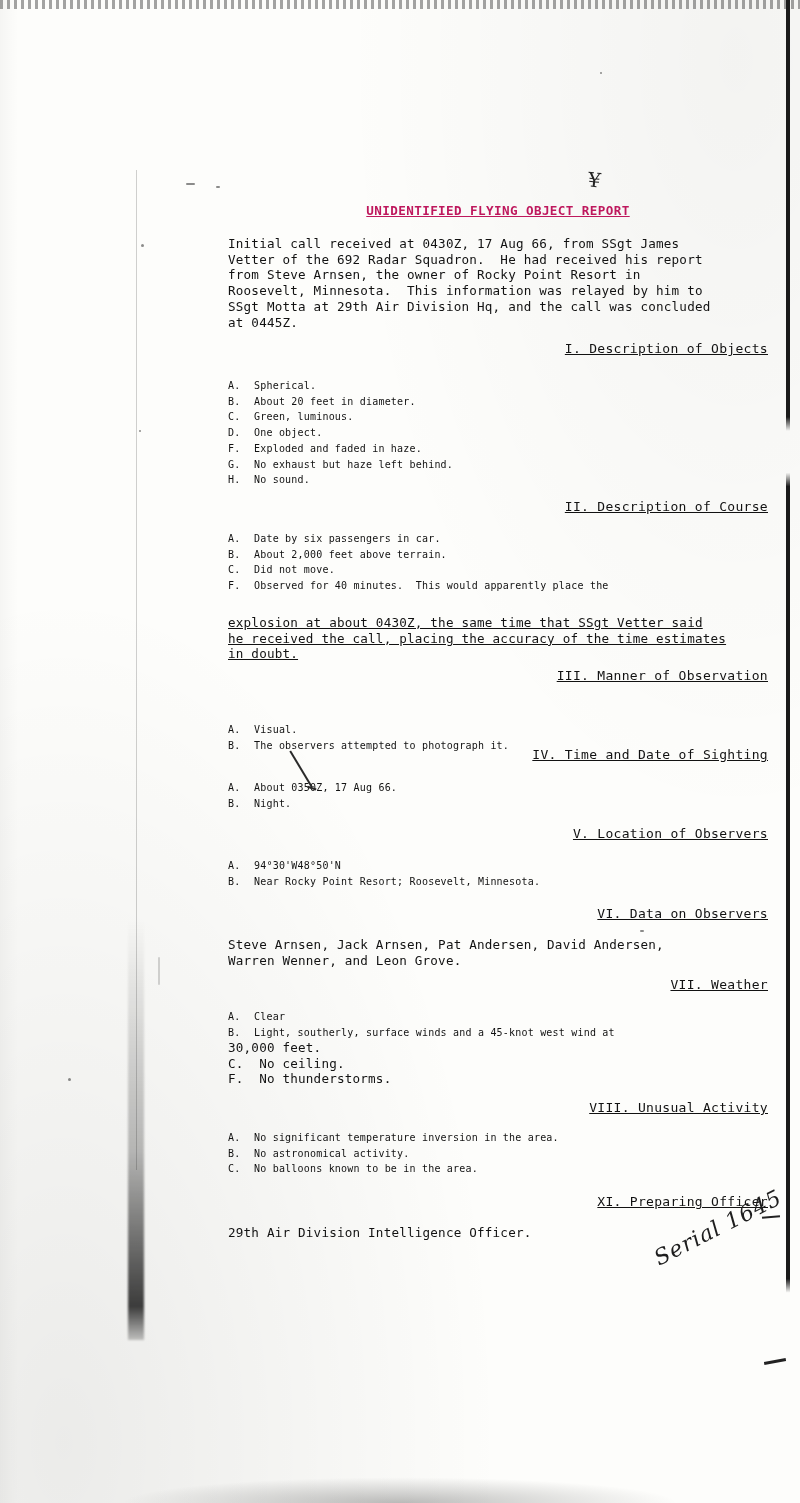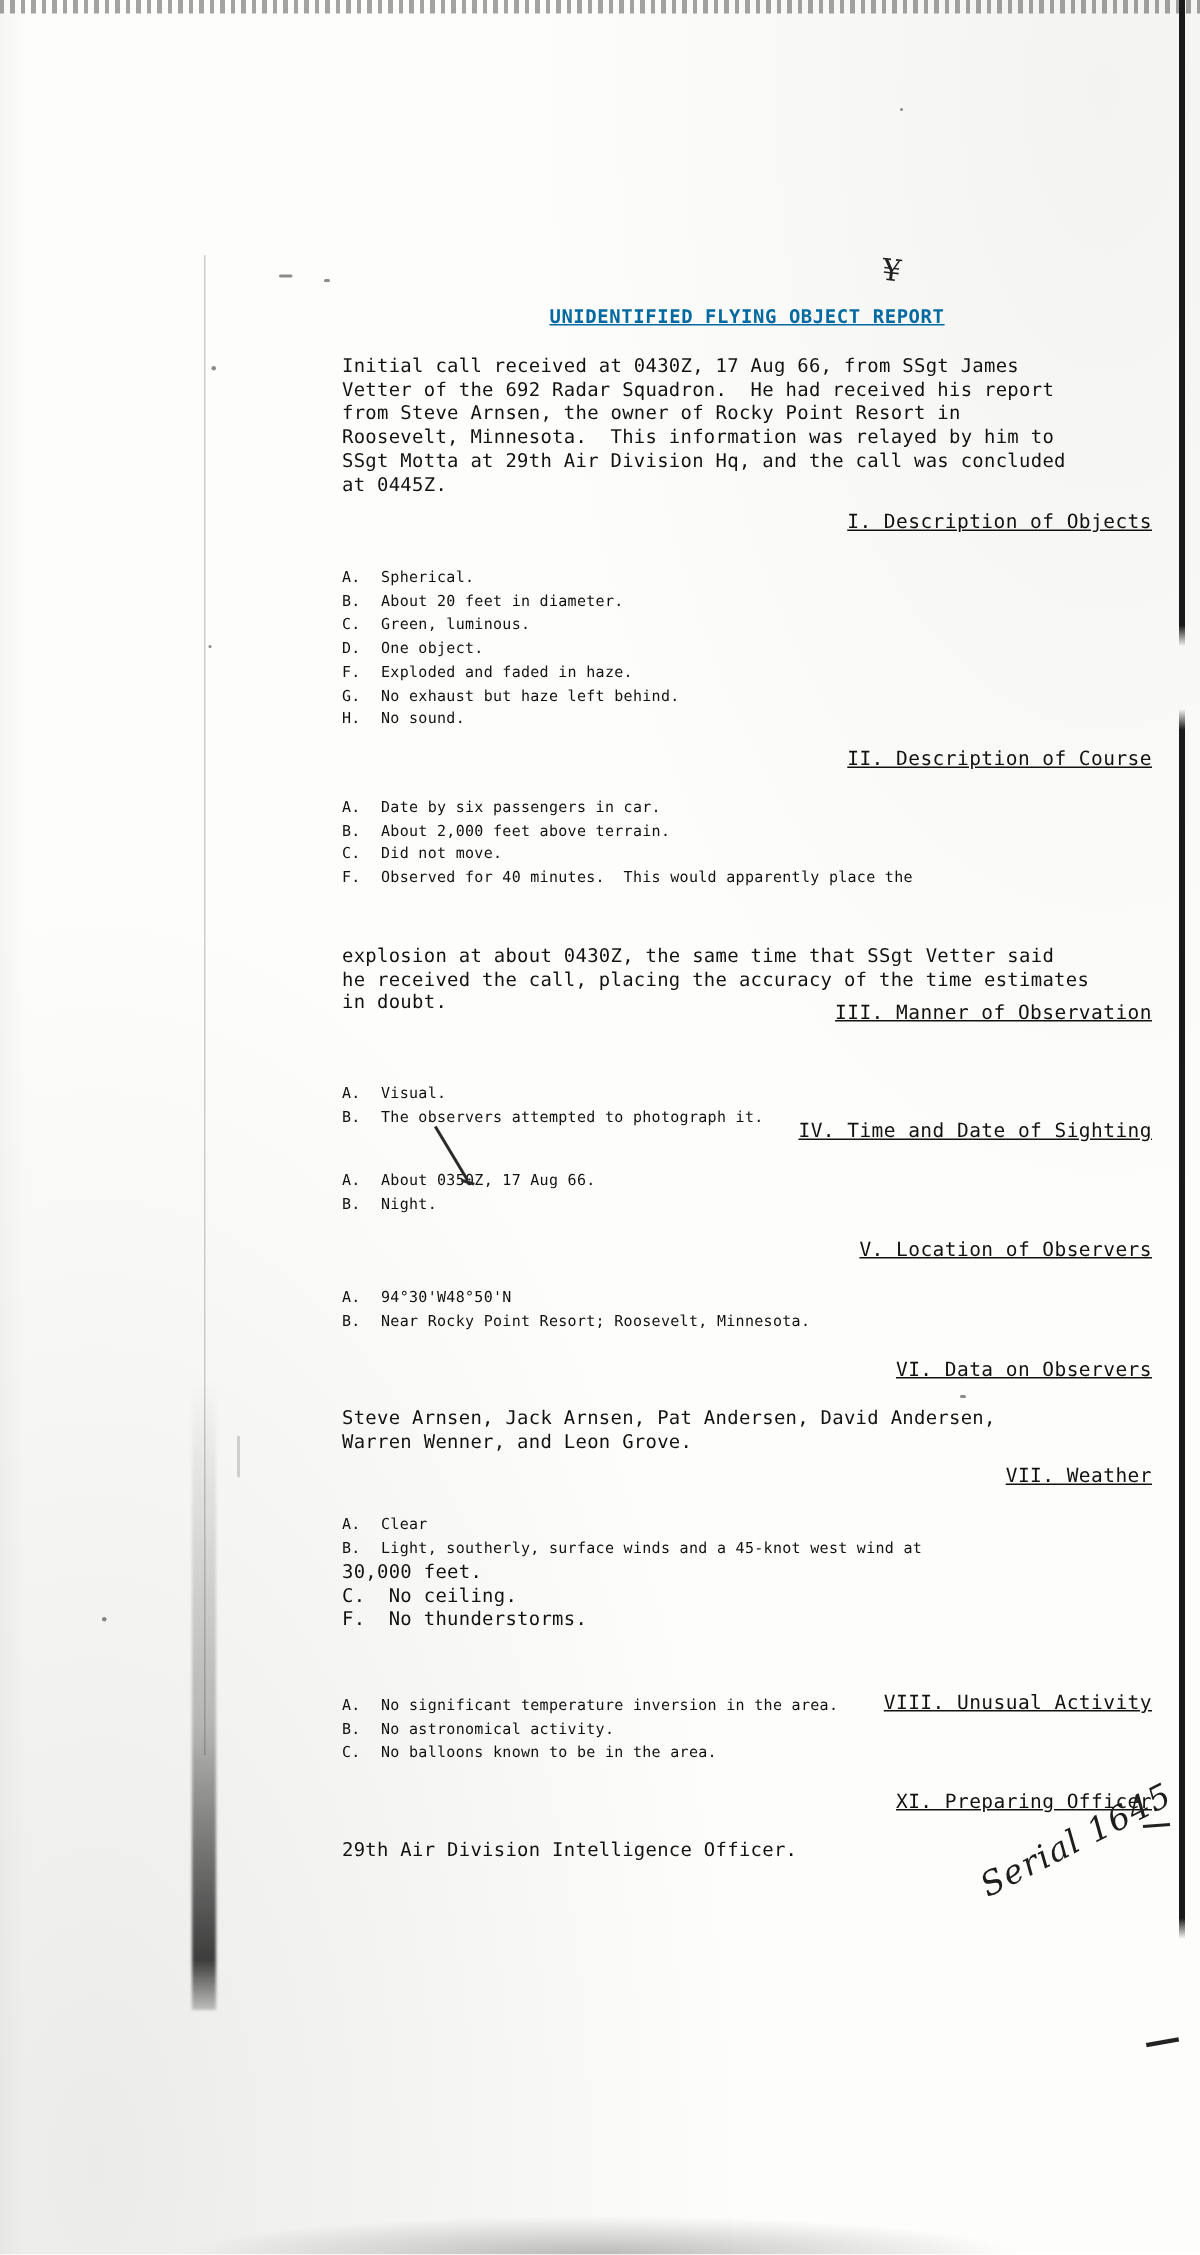--- a/index.html
+++ b/index.html
@@ -87,21 +87,21 @@
     position: absolute;
     left: 0; top: 0;
     width: 800px;
   }
   .line {
     position: absolute;
     white-space: pre;
     font-size: 12.6px;
     line-height: 15.6px;
     letter-spacing: 0.2px;
-    color: #0369a1;
+    color: #be185d;
   }
   .ctr {
     text-align: center;
   }
   .hdr {
     text-decoration: underline;
     font-weight: bold;
     letter-spacing: .4px;
   }
   .sect {
@@ -233,21 +233,21 @@
 
   <div class="sect-wrap" style="top:499px;">
     <span class="sect">II.  Description of Course</span>
   </div>
   <div class="listblock" style="top:531px;">
     <span class="li"><span class="lbl">A.</span><span>Date by six passengers in car.</span></span>
     <span class="li"><span class="lbl">B.</span><span>About 2,000 feet above terrain.</span></span>
     <span class="li"><span class="lbl">C.</span><span>Did not move.</span></span>
     <span class="li"><span class="lbl">F.</span><span>Observed for 40 minutes.  This would apparently place the</span></span>
   </div>
-  <div class="block" style="top:629px;">explosion at about 0430Z, the same time that SSgt Vetter said
+  <div class="block" style="top:615px;text-decoration:underline;">explosion at about 0430Z, the same time that SSgt Vetter said
 he received the call, placing the accuracy of the time estimates
 in doubt.</div>
 
   <div class="sect-wrap" style="top:668px;">
     <span class="sect">III.  Manner of Observation</span>
   </div>
   <div class="listblock" style="top:702px;margin-top:20px;">
     <span class="li"><span class="lbl">A.</span><span>Visual.</span></span>
     <span class="li"><span class="lbl">B.</span><span>The observers attempted to photograph it.</span></span>
   </div>
@@ -278,21 +278,21 @@
     <span class="sect">VII.  Weather</span>
   </div>
   <div class="listblock" style="top:1009px;">
     <span class="li"><span class="lbl">A.</span><span>Clear</span></span>
     <span class="li"><span class="lbl">B.</span><span>Light, southerly, surface winds and a 45-knot west wind at</span></span>
   </div>
   <div class="block" style="top:1040px;">30,000 feet.
 C.  No ceiling.
 F.  No thunderstorms.</div>
 
-  <div class="sect-wrap" style="top:1100px;margin-top:28px;">
+  <div class="sect-wrap" style="top:1100px;">
     <span class="sect">VIII.  Unusual Activity</span>
   </div>
   <div class="listblock" style="top:1130px;">
     <span class="li"><span class="lbl">A.</span><span>No significant temperature inversion in the area.</span></span>
     <span class="li"><span class="lbl">B.</span><span>No astronomical activity.</span></span>
     <span class="li"><span class="lbl">C.</span><span>No balloons known to be in the area.</span></span>
   </div>
 
   <div class="sect-wrap" style="top:1194px;">
     <span class="sect">XI.  Preparing Officer</span>

